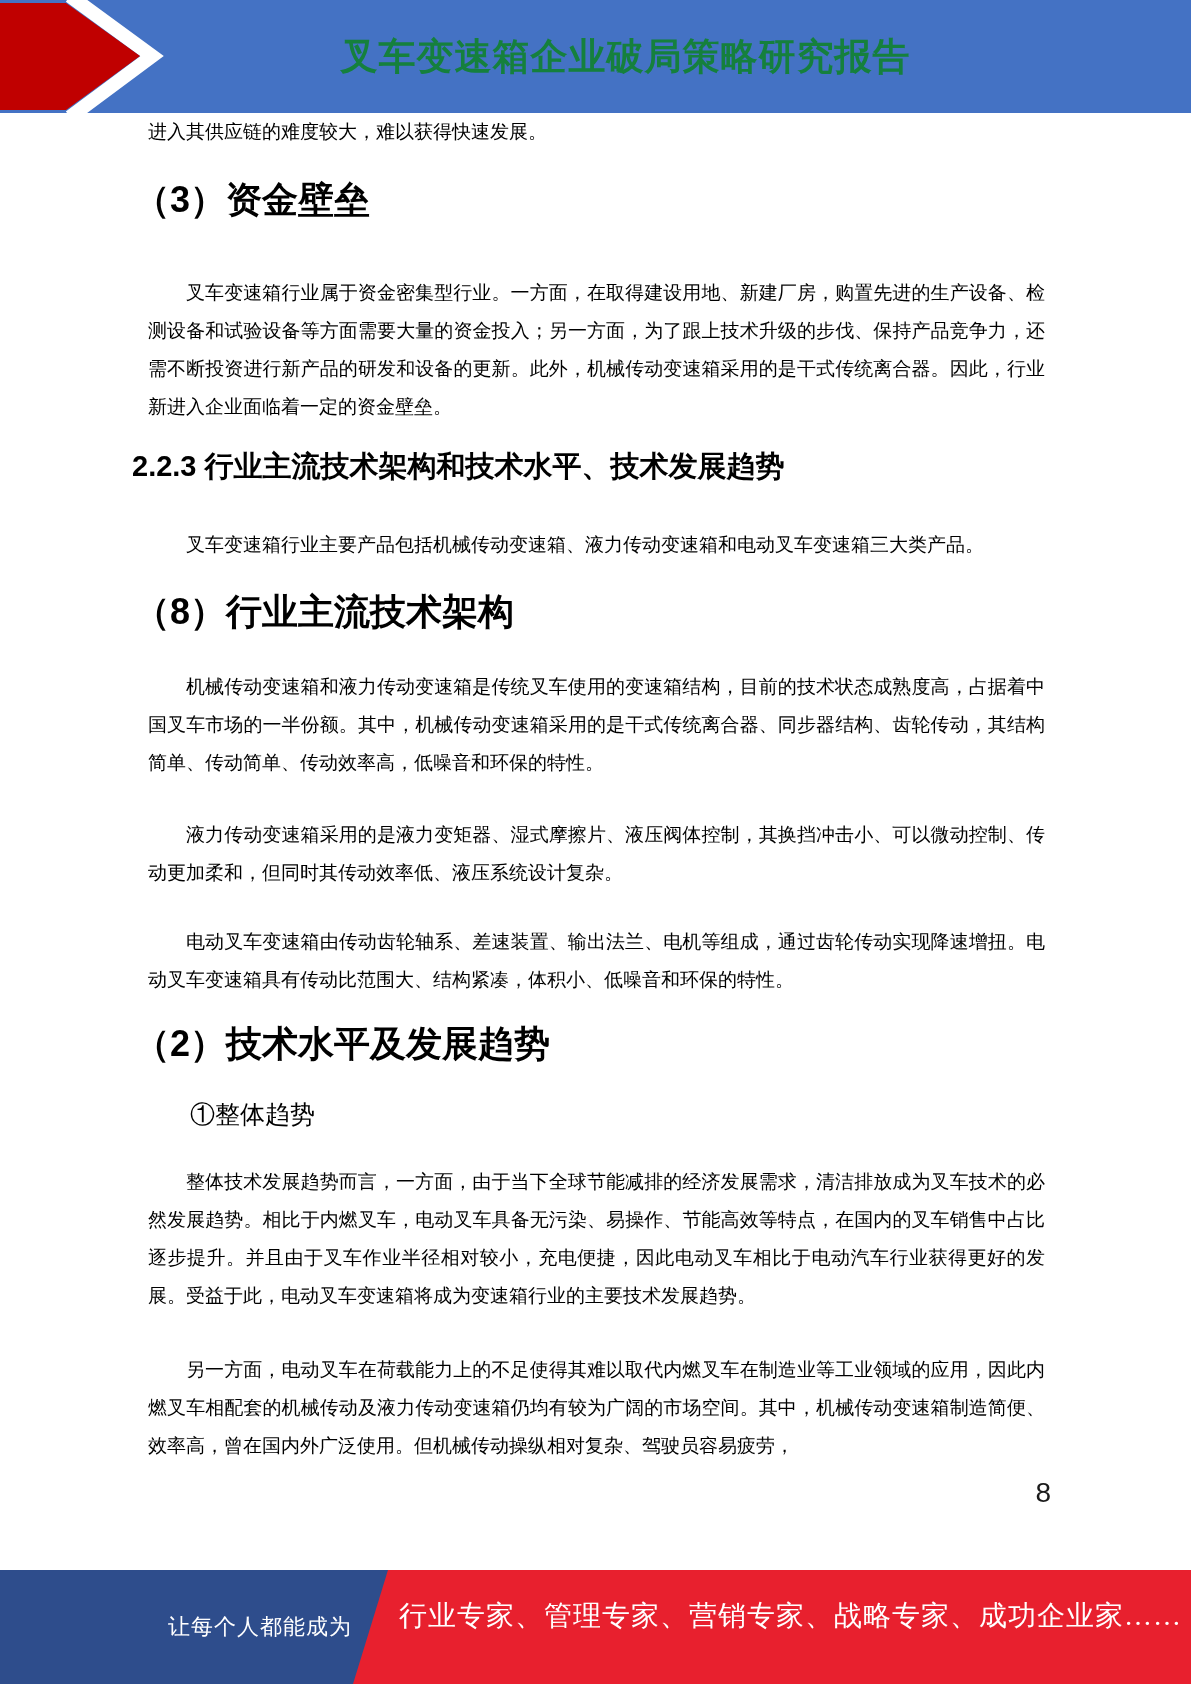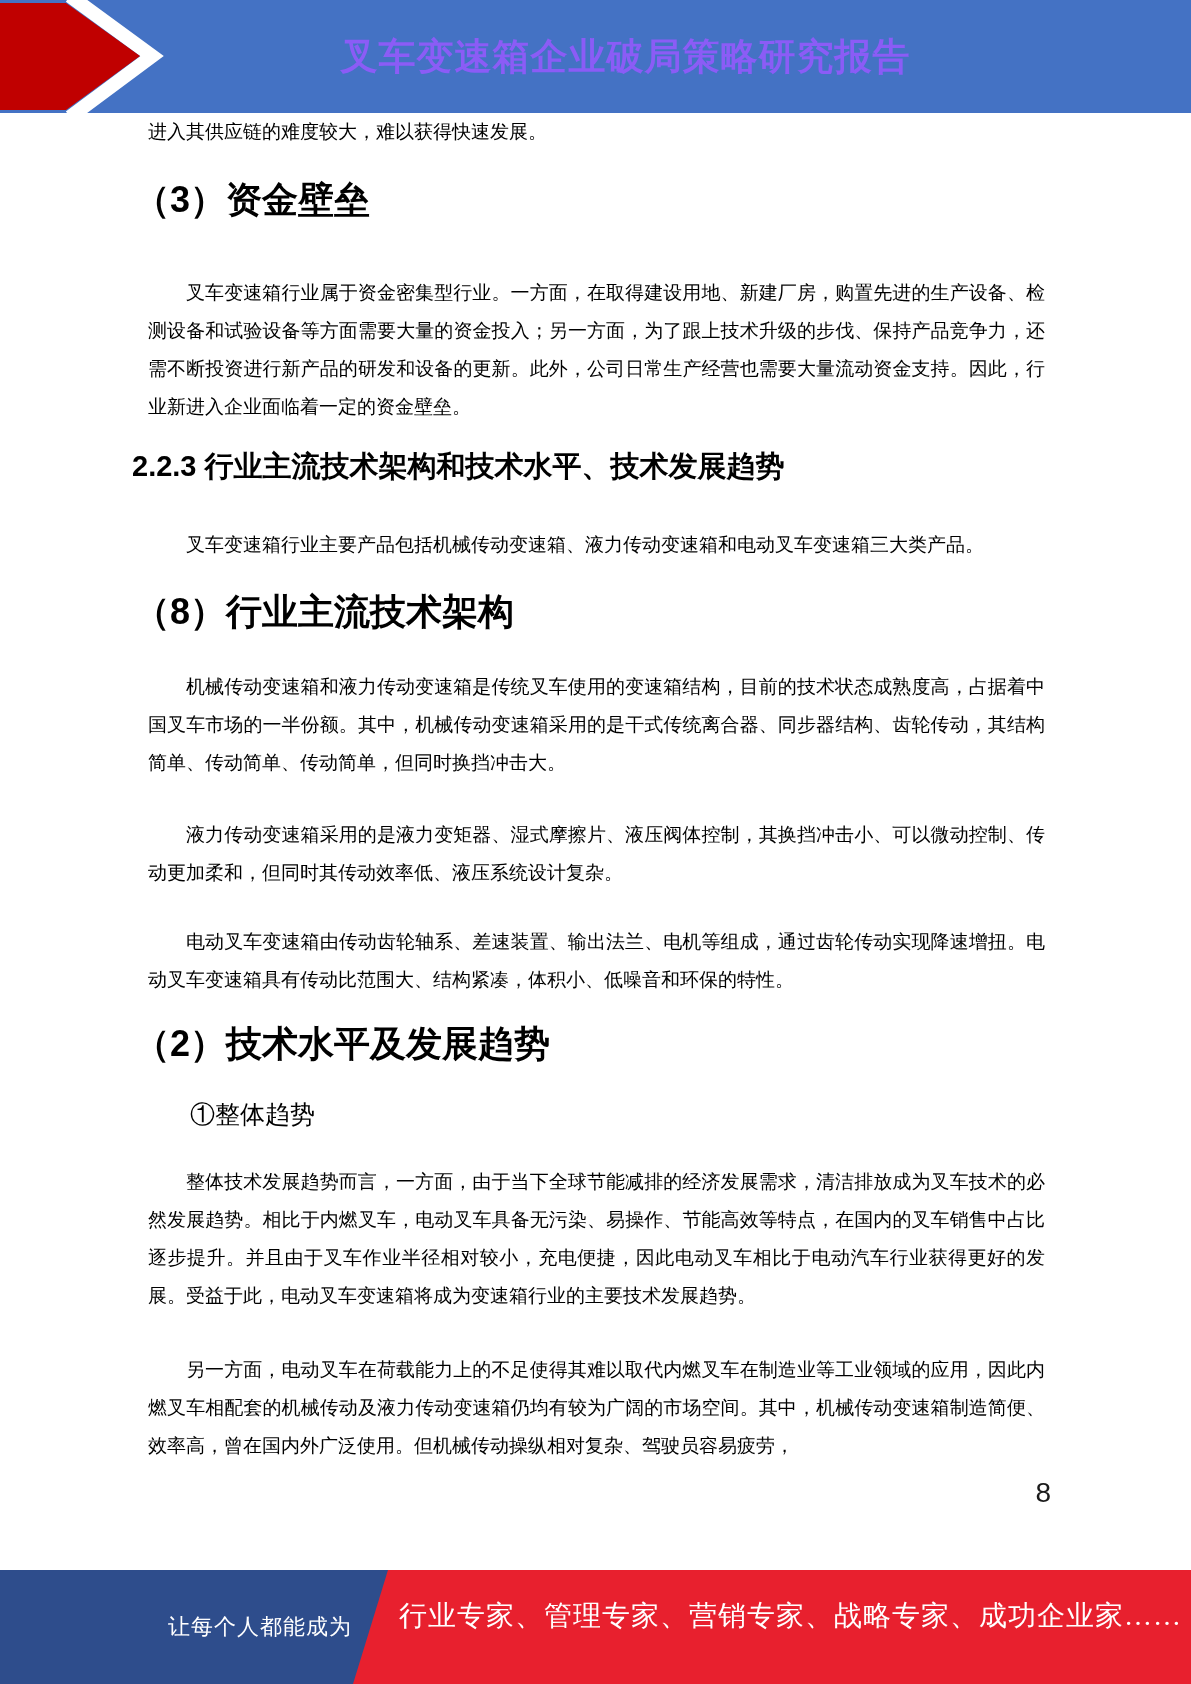--- a/index.html
+++ b/index.html
@@ -24,21 +24,21 @@
     height: 113px;
   }
   .banner svg { display: block; }
   .banner-title {
     position: absolute;
     top: 0; left: 120px; right: 60px;
     height: 113px;
     display: flex;
     align-items: center;
     justify-content: center;
-    color: #8b5cf6;
+    color: #15803d;
     font-family: "Liberation Sans", "DejaVu Sans", sans-serif;
     font-weight: bold;
     font-size: 37px;
     letter-spacing: 1px;
     white-space: nowrap;
   }
 
   
   .content {
     position: absolute;
@@ -144,25 +144,25 @@
     <rect x="0" y="0" width="1191" height="113" style="fill:var(--header-blue,#4472C4)"></rect>
     <polyline points="70,-4 152,56 70,117" style="fill:none;stroke:#ffffff;stroke-width:14"></polyline>
     <polygon points="0,3 66,3 140,56 66,110 0,110" style="fill:var(--chevron-red,#C00000)"></polygon>
   </svg>
   <div class="banner-title">叉车变速箱企业破局策略研究报告</div>
 </div>
 
 <div class="content">
   <p class="body-p noindent m-intro">进入其供应链的难度较大，难以获得快速发展。</p>
   <div class="h-level3 m-h3a">（3）资金壁垒</div>
-  <p class="body-p m-p1">叉车变速箱行业属于资金密集型行业。一方面，在取得建设用地、新建厂房，购置先进的生产设备、检测设备和试验设备等方面需要大量的资金投入；另一方面，为了跟上技术升级的步伐、保持产品竞争力，还需不断投资进行新产品的研发和设备的更新。此外，公司日常生产经营也需要大量流动资金支持。因此，行业新进入企业面临着一定的资金壁垒。</p>
+  <p class="body-p m-p1">叉车变速箱行业属于资金密集型行业。一方面，在取得建设用地、新建厂房，购置先进的生产设备、检测设备和试验设备等方面需要大量的资金投入；另一方面，为了跟上技术升级的步伐、保持产品竞争力，还需不断投资进行新产品的研发和设备的更新。此外，机械传动变速箱采用的是干式传统离合器。因此，行业新进入企业面临着一定的资金壁垒。</p>
   <div class="h-level2 m-h223">2.2.3 行业主流技术架构和技术水平、技术发展趋势</div>
   <p class="body-p m-p2">叉车变速箱行业主要产品包括机械传动变速箱、液力传动变速箱和电动叉车变速箱三大类产品。</p>
   <div class="h-level3 m-h1a">（8）行业主流技术架构</div>
-  <p class="body-p m-p3">机械传动变速箱和液力传动变速箱是传统叉车使用的变速箱结构，目前的技术状态成熟度高，占据着中国叉车市场的一半份额。其中，机械传动变速箱采用的是干式传统离合器、同步器结构、齿轮传动，其结构简单、传动简单、传动简单，但同时换挡冲击大。</p>
+  <p class="body-p m-p3">机械传动变速箱和液力传动变速箱是传统叉车使用的变速箱结构，目前的技术状态成熟度高，占据着中国叉车市场的一半份额。其中，机械传动变速箱采用的是干式传统离合器、同步器结构、齿轮传动，其结构简单、传动简单、传动效率高，低噪音和环保的特性。</p>
   <p class="body-p m-p4">液力传动变速箱采用的是液力变矩器、湿式摩擦片、液压阀体控制，其换挡冲击小、可以微动控制、传动更加柔和，但同时其传动效率低、液压系统设计复杂。</p>
   <p class="body-p m-p5">电动叉车变速箱由传动齿轮轴系、差速装置、输出法兰、电机等组成，通过齿轮传动实现降速增扭。电动叉车变速箱具有传动比范围大、结构紧凑，体积小、低噪音和环保的特性。</p>
   <div class="h-level3 m-h2a">（2）技术水平及发展趋势</div>
   <p class="sub-item m-sub">①整体趋势</p>
   <p class="body-p m-p6">整体技术发展趋势而言，一方面，由于当下全球节能减排的经济发展需求，清洁排放成为叉车技术的必然发展趋势。相比于内燃叉车，电动叉车具备无污染、易操作、节能高效等特点，在国内的叉车销售中占比逐步提升。并且由于叉车作业半径相对较小，充电便捷，因此电动叉车相比于电动汽车行业获得更好的发展。受益于此，电动叉车变速箱将成为变速箱行业的主要技术发展趋势。</p>
   <p class="body-p m-p7">另一方面，电动叉车在荷载能力上的不足使得其难以取代内燃叉车在制造业等工业领域的应用，因此内燃叉车相配套的机械传动及液力传动变速箱仍均有较为广阔的市场空间。其中，机械传动变速箱制造简便、效率高，曾在国内外广泛使用。但机械传动操纵相对复杂、驾驶员容易疲劳，</p>
   <div class="page-number">8</div>
 </div>
 
 <div class="footer">

